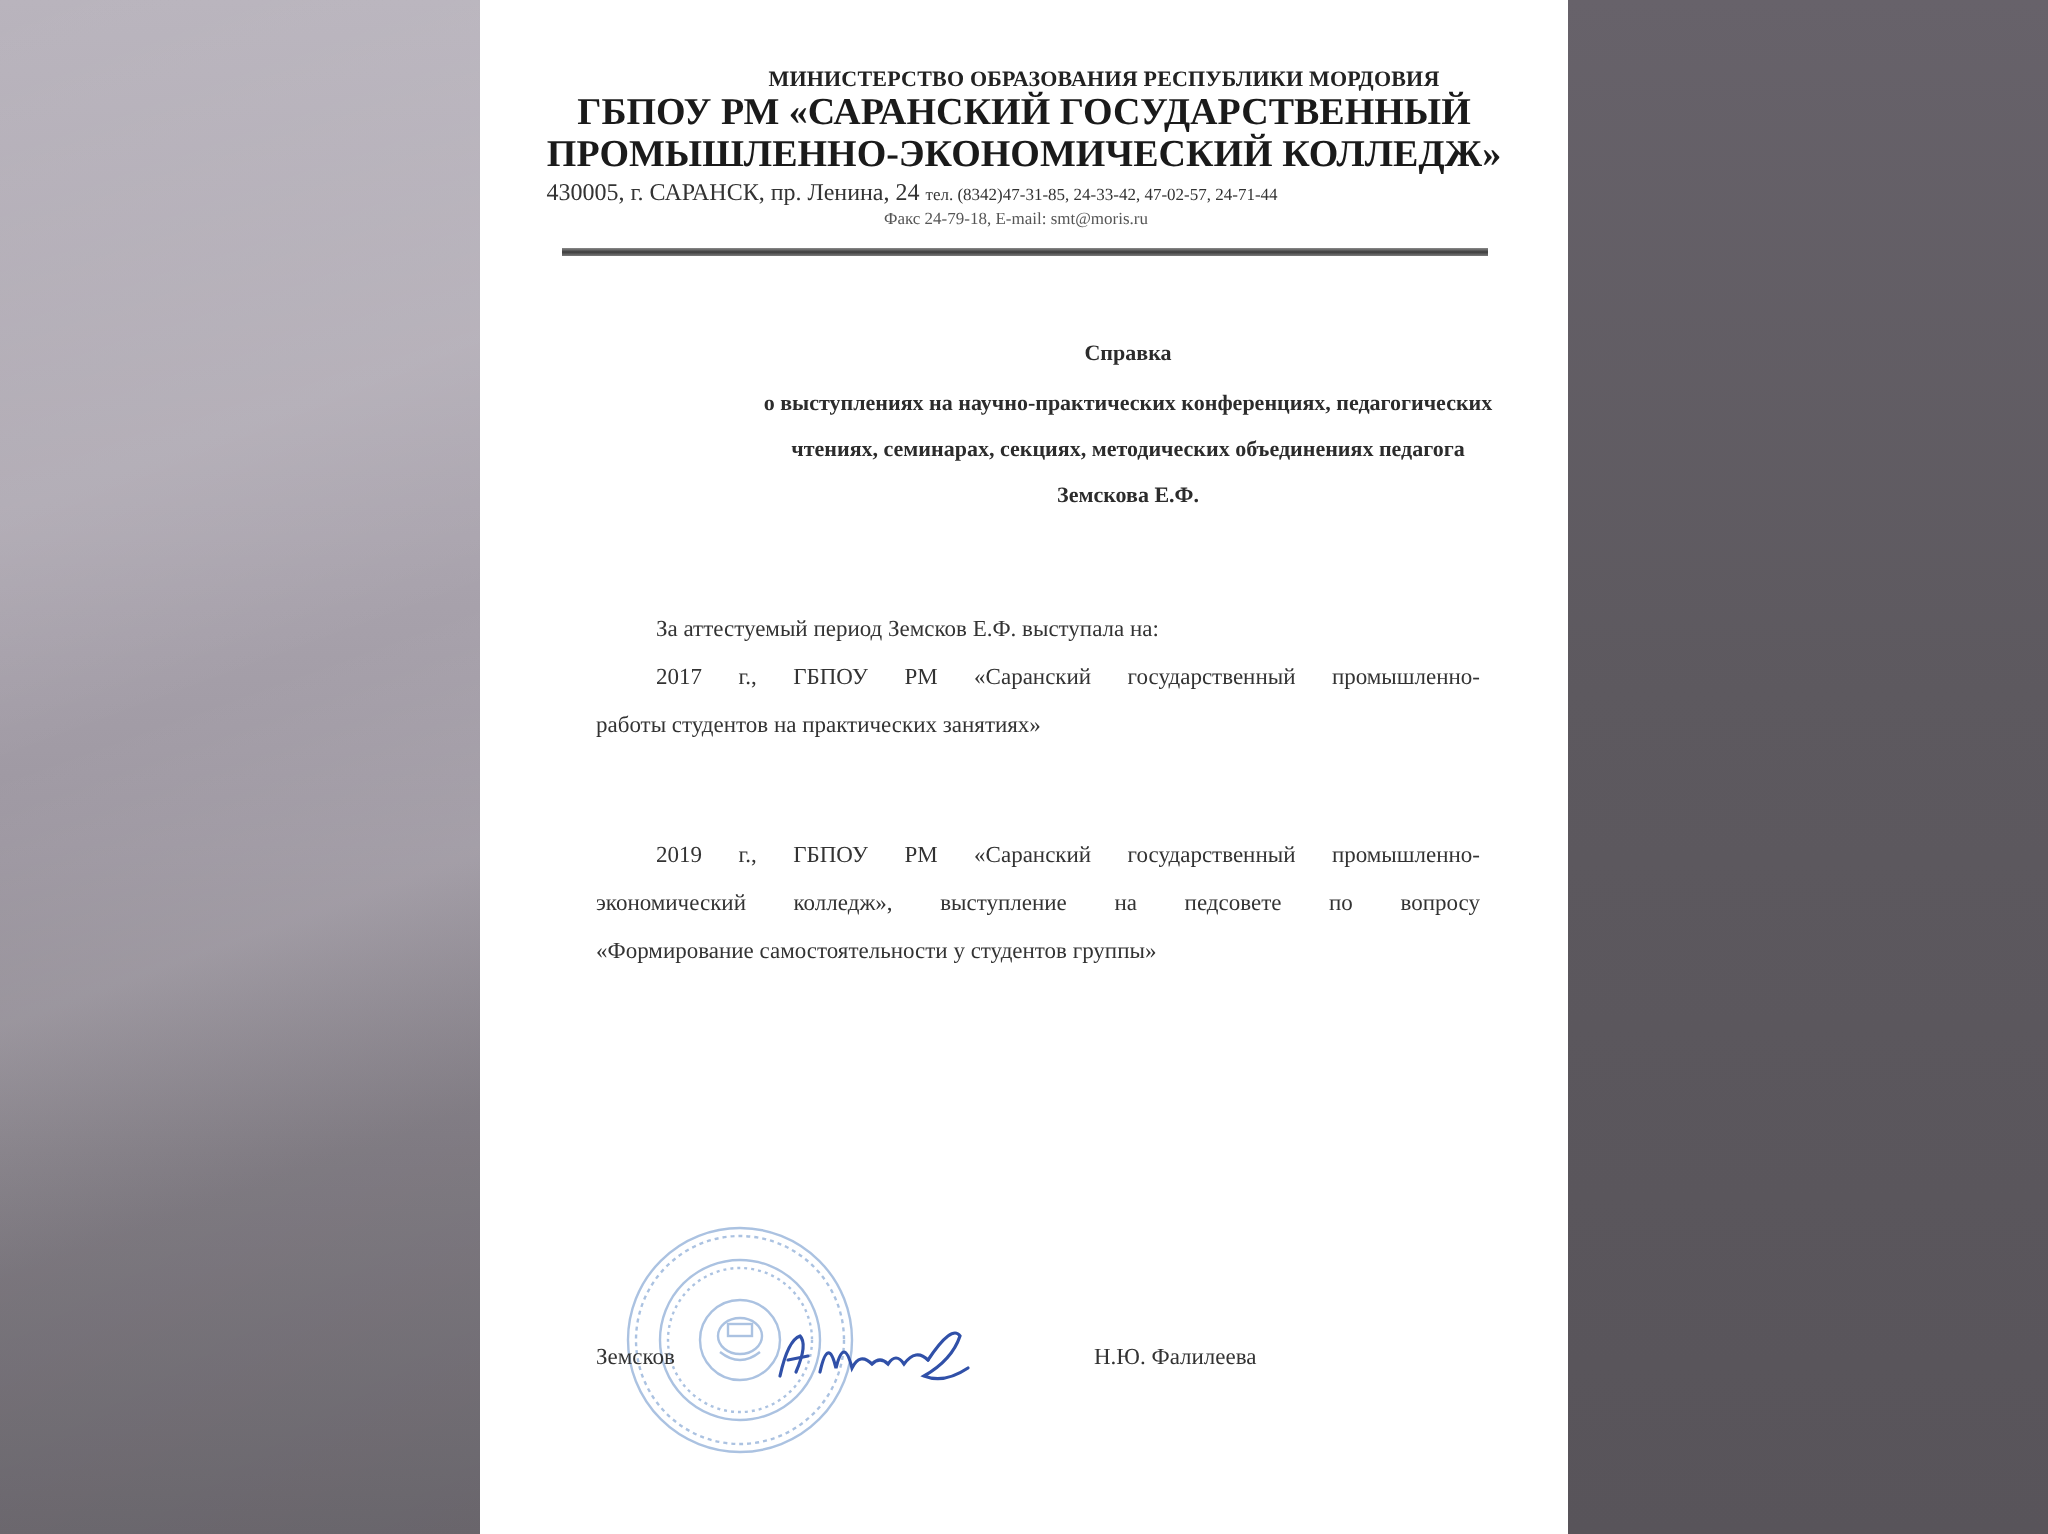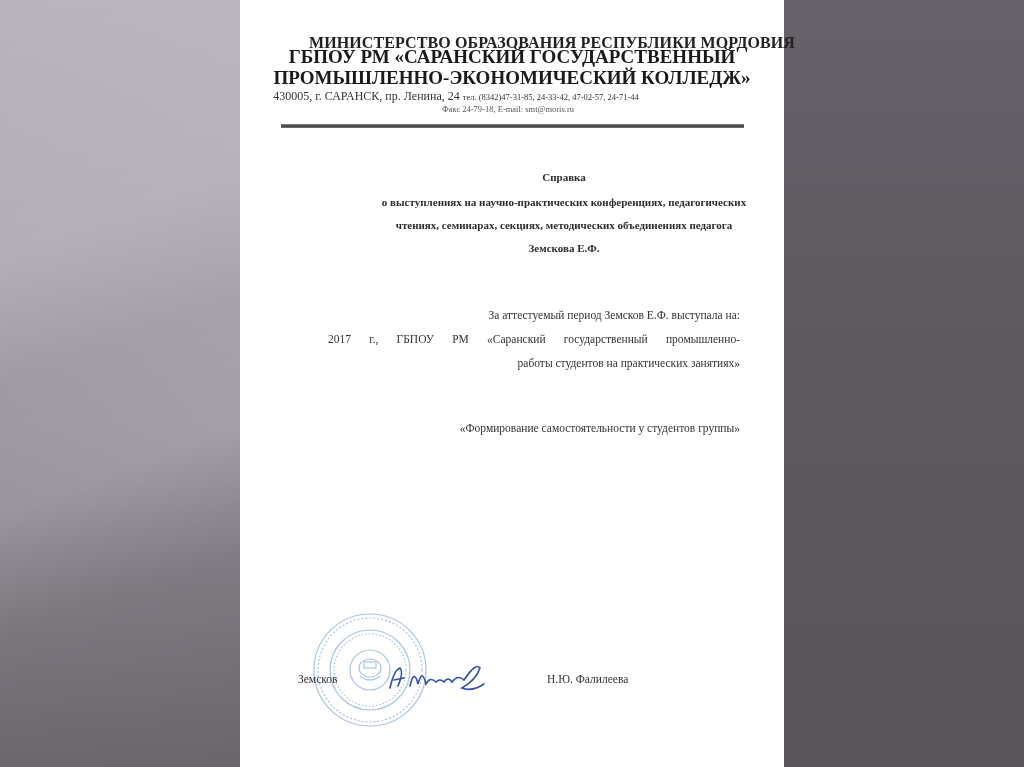--- a/index.html
+++ b/index.html
@@ -18,21 +18,21 @@
     position:absolute; left:784px; top:0; width:240px; height:767px;
     background: linear-gradient(180deg, #67626a 0%, #5d595f 45%, #58545a 100%);
   }
   .page {
     position:absolute; left:240px; top:0; width:544px; height:767px;
     background:#ffffff;
     color:#2a2a2a;
   }
   .hdr-line1 {
     position:absolute; left:0; width:624px; top:34px; text-align:center;
-    font-size:16px; font-weight:bold; letter-spacing:0.1px; color:#222;
+    font-size:11px; font-weight:bold; letter-spacing:0.1px; color:#222;
   }
   .hdr-line2, .hdr-line3 {
     position:absolute; left:0; width:544px; text-align:center;
     font-size:19px; font-weight:bold; color:#1a1a1a;
   }
   .hdr-line2 { top:46px; }
   .hdr-line3 { top:67px; }
   .hdr-addr {
     position:absolute; left:0; width:432px; top:89px; text-align:center;
     font-size:12px; color:#333; white-space:nowrap;
@@ -52,21 +52,21 @@
   }
   .t1 { top:171px; }
   .t2 { top:196px; }
   .t3 { top:219px; }
   .t4 { top:242px; }
   .para {
     position:absolute; left:58px; width:442px;
     font-size:11.5px; color:#333; line-height:24px;
   }
   .just { text-align:justify; text-align-last:justify; }
-  .line { display:block;text-align:right; }
+  .line { display:block; }
   .indent { padding-left:30px; }
   .p0 { top:303px; }
   .p1 { top:327px; }
   .p2 { top:416px; }
   .sign-row {
     position:absolute; top:673px; left:58px; width:430px;
     font-size:11.5px; color:#333;
   }
   .sign-title { position:absolute; left:0; top:0; }
   .sign-name { position:absolute; left:249px; top:0; white-space:nowrap; }
@@ -98,20 +98,22 @@
   <div class="para p0">
     <span class="line indent">За аттестуемый период Земсков Е.Ф. выступала на:</span>
   </div>
 
   <div class="para p1">
     <span class="line indent just">2017 г., ГБПОУ РМ «Саранский государственный промышленно-</span>
     <span class="line">работы студентов на практических занятиях»</span>
   </div>
 
   <div class="para p2">
+    <span class="line indent just">2019 г., ГБПОУ РМ «Саранский государственный промышленно-</span>
+    <span class="line just">экономический колледж», выступление на педсовете по вопросу</span>
     <span class="line">«Формирование самостоятельности  у студентов группы»</span>
   </div>
 
   <svg class="stamp" viewBox="0 0 120 120">
     <g fill="none" stroke="#9db8dc" stroke-width="1.2" opacity="0.85">
       <circle cx="60" cy="60" r="56"></circle>
       <circle cx="60" cy="60" r="52" stroke-dasharray="2 2"></circle>
       <circle cx="60" cy="60" r="40"></circle>
       <circle cx="60" cy="60" r="36" stroke-dasharray="1.5 2"></circle>
       <circle cx="60" cy="60" r="20"></circle>

